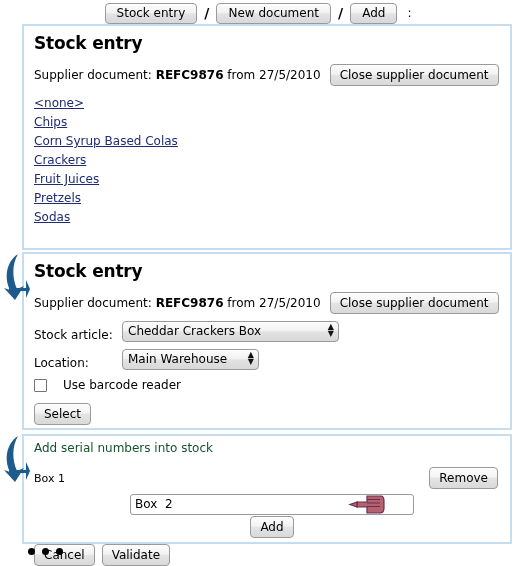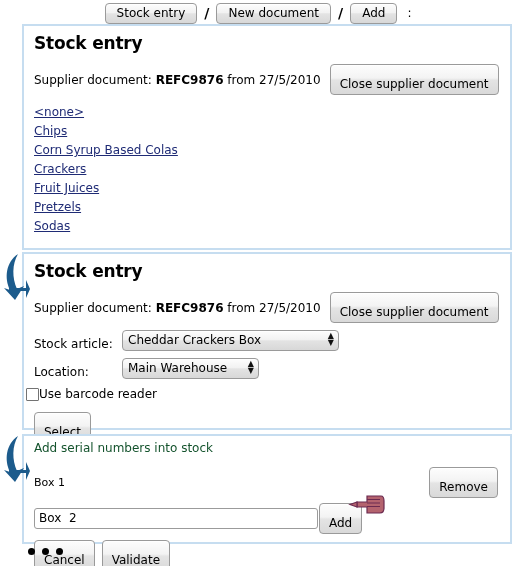--- a/index.html
+++ b/index.html
@@ -82,21 +82,21 @@
     align-items: center;
     gap: 9px;
     margin: 11px 12px 0 10px;
     font-size: 12px;
   }
   .supplier-text { white-space: nowrap; }
   .supplier-text b { font-weight: bold; }
 
   .gray-btn {
     display: inline-block;
-    padding: 12px 9px 3px 9px;
+    padding: 3px 9px 3px 9px;
     font-family: "DejaVu Sans", "Liberation Sans", sans-serif;
     font-size: 12px;
     line-height: 14px;
     color: #000;
     border: 1px solid #9a9a9a;
     border-radius: 4px;
     background: linear-gradient(to bottom, #fdfdfd 0%, #f3f3f3 45%, #e4e4e4 52%, #d9d9d9 100%);
     box-shadow: 0 1px 0 rgba(255,255,255,0.9) inset;
     white-space: nowrap;
     cursor: default;
@@ -153,23 +153,23 @@
     font-size: 8px;
     color: #111;
     margin-left: 2px;
     flex: 0 0 auto;
   }
   .updown span { display: block; height: 7px; }
 
   .check-row {
     display: flex;
     align-items: center;
-    margin: 8px 0 0 2px;
-    font-size: 12px;
-    gap: 0;
+    margin: 8px 0 0 10px;
+    font-size: 12px;
+    gap: 16px;
   }
   .checkbox {
     width: 11px;
     height: 11px;
     border: 1px solid #737373;
     background: #fff;
     border-radius: 1px;
     flex: 0 0 auto;
     cursor: pointer;
   }
@@ -212,20 +212,21 @@
     color: #000;
     box-sizing: content-box;
     white-space: pre;
     overflow: hidden;
   }
   .row-add {
     display: flex;
     align-items: center;
     margin: 5px 0 0 10px;
     gap: 1px;
+    flex-direction: column;
   }
   .row-validate {
     display: flex;
     align-items: center;
     gap: 7px;
     margin: 6px 0 0 10px;
   }
 
   
   .arrow {

